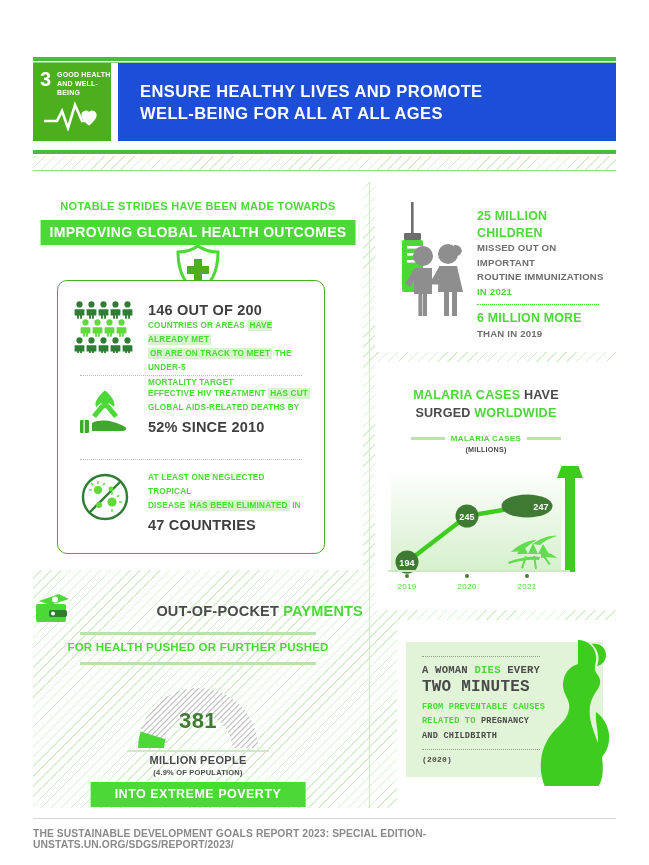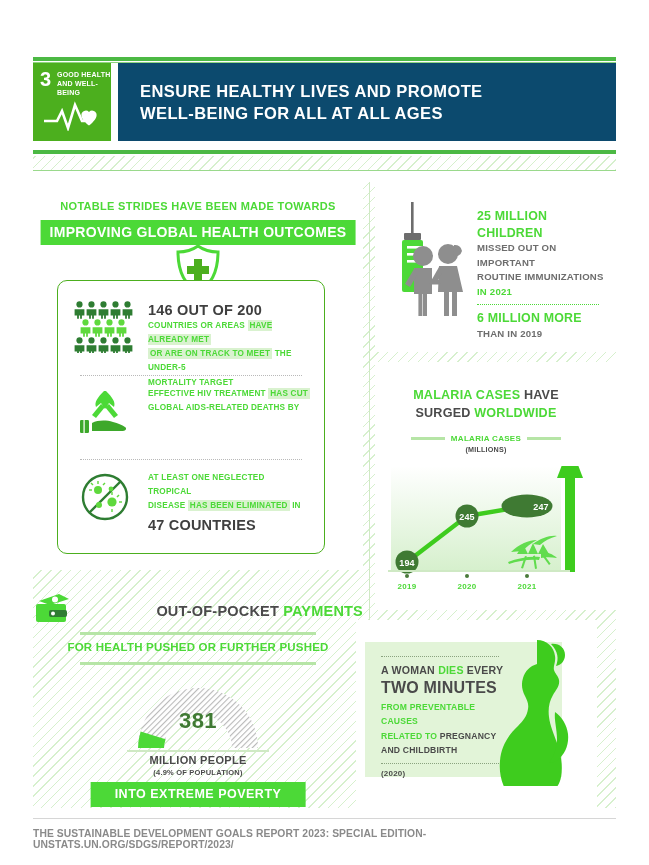--- a/index.html
+++ b/index.html
@@ -29,21 +29,21 @@
     background:#4CAF1E;color:#fff;
   }
   .sdg-num{position:absolute;left:7px;top:6px;font-size:20px;font-weight:bold;line-height:1;
     font-family:"Liberation Sans", sans-serif;}
   .sdg-words{position:absolute;left:24px;top:8px;font-size:7px;font-weight:bold;line-height:1.25;
     letter-spacing:.2px;text-transform:uppercase;}
   .sdg-icon{position:absolute;left:10px;top:38px;}
 
   .hdr-bar{
     position:absolute;left:118px;top:63px;width:498px;height:78px;
-    background:#0c4a6e;color:#fff;
+    background:#1d4ed8;color:#fff;
     display:flex;align-items:center;
   }
   .hdr-bar h1{
     margin:0 0 0 22px;font-size:16.5px;line-height:1.35;font-weight:bold;
     letter-spacing:.4px;text-transform:uppercase;
     font-family:"Liberation Sans", sans-serif;
   }
 
   .hdr-rule-b1{position:absolute;left:33px;top:150px;width:583px;height:4px;background:#4CB944;}
   .hdr-rule-b2{position:absolute;left:33px;top:170px;width:583px;height:1px;background:#9ad98c;}
@@ -123,28 +123,28 @@
   .legend{position:absolute;left:0;top:72px;width:222px;text-align:center;}
   .legend-row{display:flex;align-items:center;justify-content:center;gap:6px;}
   .legend-line{width:34px;height:3.5px;background:#b6e5a6;}
   .legend-lbl{color:#4CD937;font-size:8px;font-weight:bold;letter-spacing:.3px;text-transform:uppercase;}
   .legend-sub{color:#4a4a4a;font-size:7.2px;font-weight:bold;letter-spacing:.2px;margin-top:2px;text-align:center;}
   .chart{position:absolute;left:8px;top:104px;width:212px;height:130px;}
   .plot-bg{position:absolute;left:8px;top:0;width:170px;height:104px;
      background:linear-gradient(to bottom, rgba(255,255,255,0), rgba(120,205,90,.30));}
   .axis{position:absolute;left:5px;top:104px;width:182px;height:1.5px;background:#cfe9c4;}
   .tick{position:absolute;top:108px;width:4px;height:4px;border-radius:50%;background:#4a7a3a;}
-  .xlab{position:absolute;top:116px;color:#4CD937;font-size:8px;font-weight:bold;letter-spacing:.3px;
+  .xlab{position:absolute;top:116px;color:#4CD937;font-size:8px;font-weight:normal;letter-spacing:.3px;
      transform:translateX(-50%);}
   .node{position:absolute;width:23px;height:23px;border-radius:50%;background:#3f7a33;
      color:#fff;font-size:9px;font-weight:bold;display:flex;align-items:center;justify-content:center;
      transform:translate(-50%,-50%);letter-spacing:.2px;}
 
   
-  #panel-right-bottom{left:356px;top:620px;width:241px;height:188px;}
+  #panel-right-bottom{left:397px;top:620px;width:241px;height:188px;font-family:Liberation Mono, monospace;}
   .mat-card{position:absolute;left:9px;top:22px;width:197px;height:135px;background:#e2f4d8;}
   .mat-text{position:absolute;left:16px;top:14px;width:130px;}
   .mat-dot{width:118px;height:0;border-top:1.5px dotted #8aa37f;}
   .mat-l1{margin-top:7px;font-size:10.6px;font-weight:bold;letter-spacing:.2px;text-transform:uppercase;color:#4a4a4a;}
   .mat-l1 .g{color:#4CD937;}
   .mat-big{font-size:16px;font-weight:bold;letter-spacing:.2px;text-transform:uppercase;color:#4a4a4a;line-height:1.2;margin:2px 0 3px 0;}
   .mat-l3{font-size:8.6px;font-weight:bold;letter-spacing:.2px;text-transform:uppercase;line-height:1.65;}
   .mat-l3 .g{color:#4CD937;}
   .mat-l3 .d{color:#4a4a4a;}
   .mat-year{margin-top:5px;font-size:8px;font-weight:bold;color:#4a4a4a;letter-spacing:.2px;}
@@ -296,20 +296,21 @@
             <rect x="6" y="33" width="9" height="13" rx="1.2" fill="#3DA82B"></rect>
             <rect x="9.4" y="33" width="1.4" height="13" fill="#e8f7e1"></rect>
           </svg>
         </div>
         <div class="ftext">
           <div class="lbl">
             <span class="g">EFFECTIVE HIV TREATMENT</span>
             <span class="g hl">HAS CUT</span><br>
             <span class="g">GLOBAL AIDS-RELATED DEATHS BY</span>
           </div>
+          <div class="big-num" style="margin-top:3px;">52% SINCE 2010</div>
         </div>
       </div>
 
       <div class="dotted-sep" style="top:178px;"></div>
 
       <div class="fact" style="left:16px;top:190px;width:236px;">
         <div class="ficon">
           <svg width="62" height="52" viewBox="0 0 62 52">
             <circle cx="31" cy="26" r="22" fill="none" stroke="#2E7D32" stroke-width="2.4"></circle>
             <line x1="15" y1="42" x2="47" y2="10" stroke="#2E7D32" stroke-width="2.4"></line>

